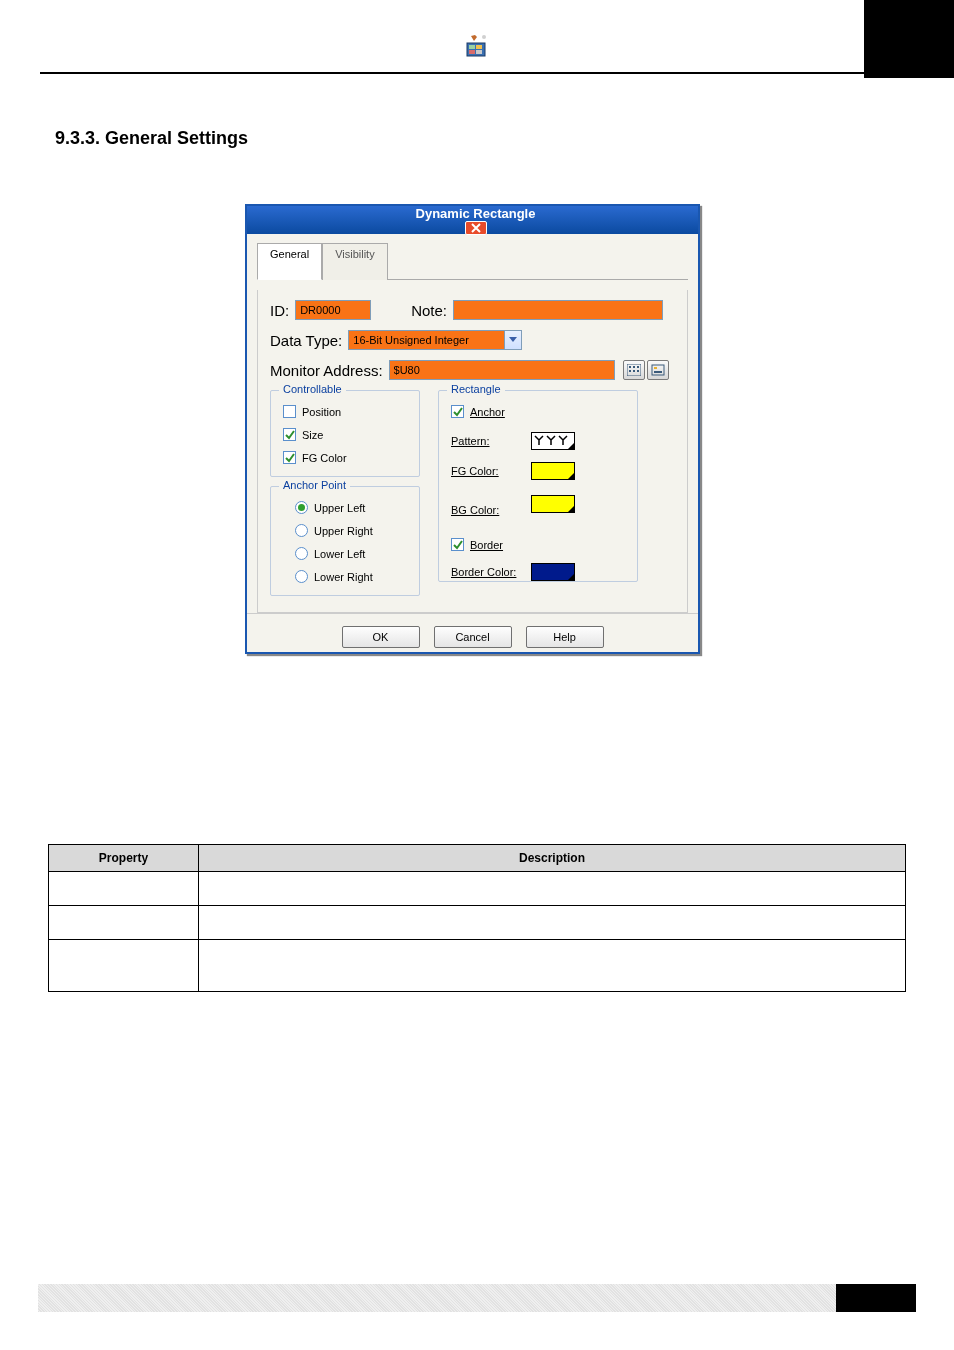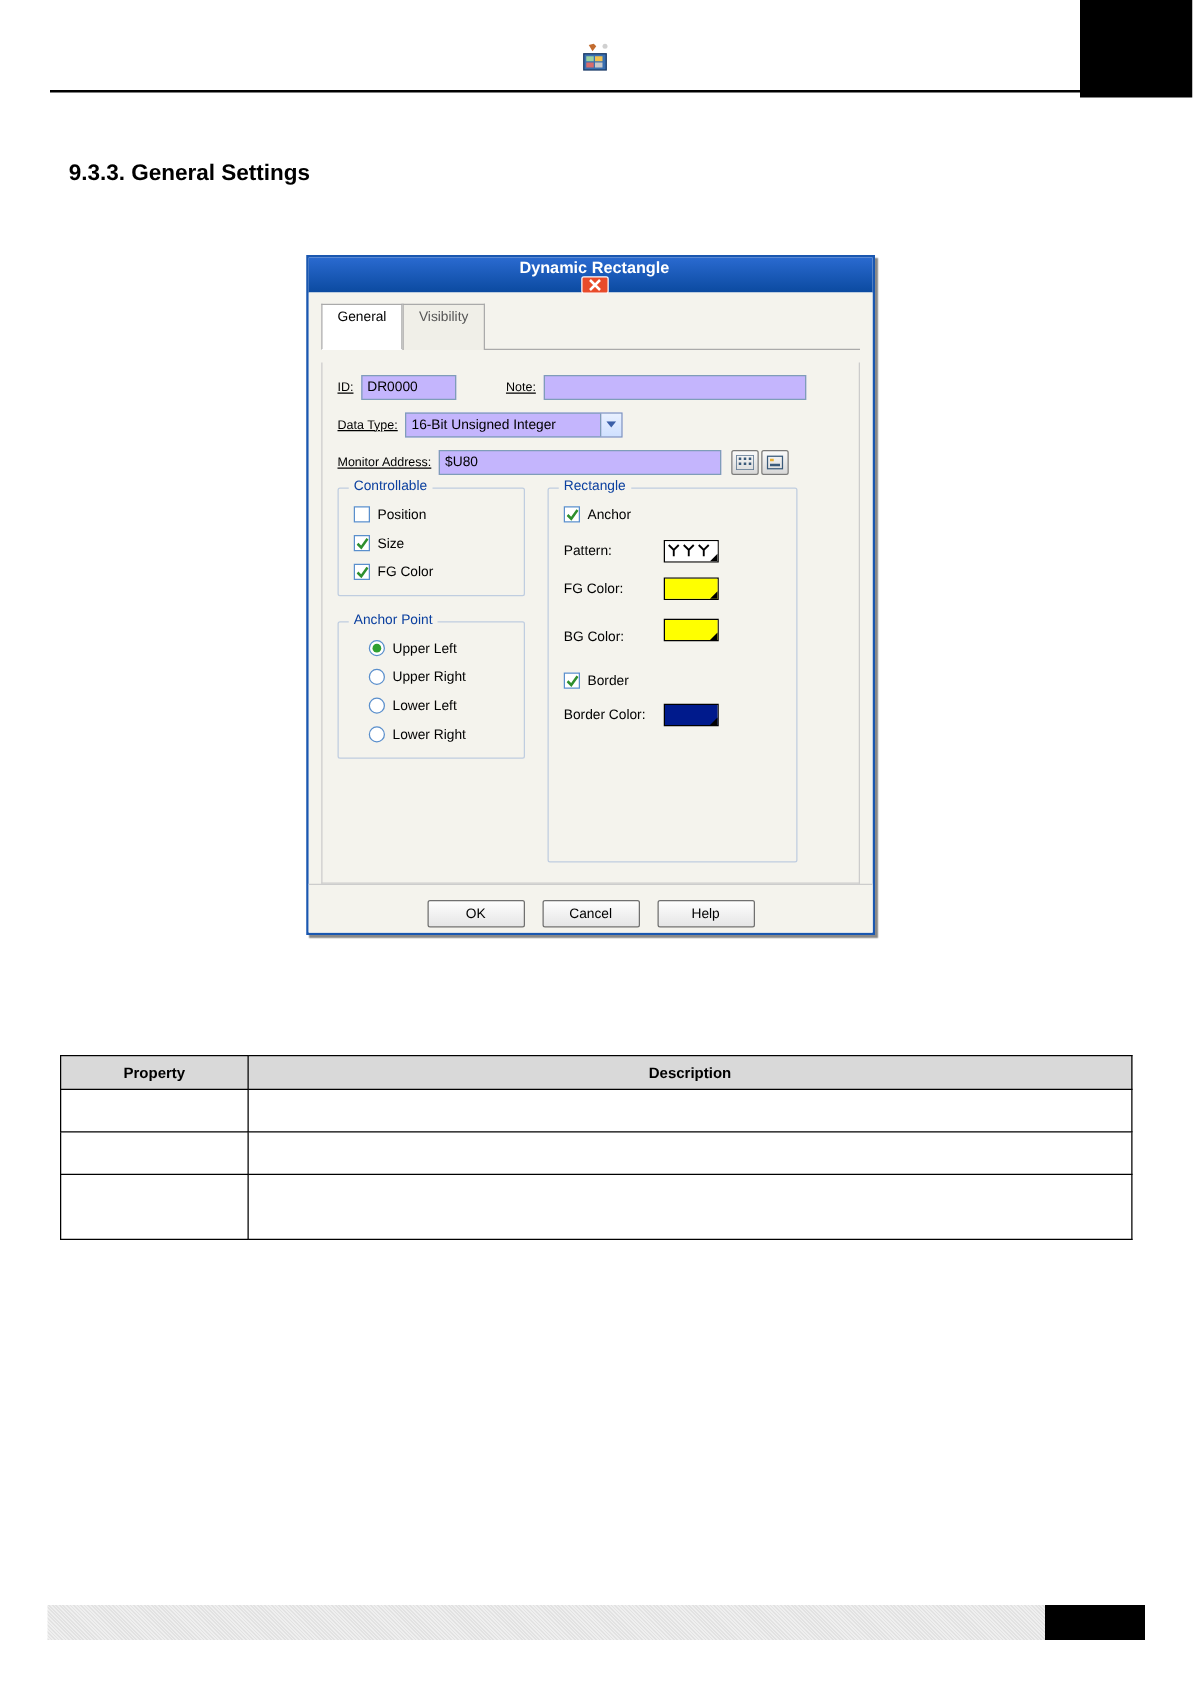--- a/index.html
+++ b/index.html
@@ -21,22 +21,22 @@
 
     .dialog-body { background: #f4f3ed; padding: 8px 10px 12px 10px; }
     .tabs { display: flex; border-bottom: 1px solid #aaa; margin-bottom: 10px; }
     .tab { padding: 4px 12px 19px 12px; border: 1px solid #aaa; border-bottom: none; background: #f4f3ed; font-size: 11px; margin-right: 0; position: relative; top: 1px; cursor: pointer; }
     .tab.active { background: #fff; border-bottom: 1px solid #fff; color: #000; }
     .tab:not(.active) { background: #f0efe8; color: #555; }
 
     .tab-page { background: #f4f3ed; padding: 10px 12px 16px 12px; border: 1px solid #ccc; border-top: none; position: relative; }
 
     .row { display: flex; align-items: center; margin-bottom: 10px; }
-    .label { font-size: 10px; color: #000; margin-right: 6px; text-decoration: underline; }
-    .input-text { height: 20px; border: 1px solid #7f9db9; background: #c4b5fd; font-size: 11px; padding: 0 4px; }
+    .label { font-size: 15px; color: #000; margin-right: 6px; }
+    .input-text { height: 20px; border: 1px solid #7f9db9; background: #f97316; font-size: 11px; padding: 0 4px; }
     .field-id { width: 76px; }
     .field-note { width: 210px; }
     input.select-like { width: 174px; }
     .select-wrap { position: relative; display: inline-block; }
     .drop-arrow { position: absolute; right: 1px; top: 1px; width: 17px; height: 18px; background: linear-gradient(to bottom, #e8f0ff, #cfe0ff); border-left: 1px solid #7f9db9; display: flex; align-items: center; justify-content: center; cursor: pointer; }
     .drop-arrow svg { display:block; }
     .field-monitor { width: 226px; }
     .monitor-btns { display: inline-flex; margin-left: 8px; gap: 2px; }
     .mini-btn { width: 22px; height: 20px; border: 1px solid #7a7a7a; border-radius: 2px; background: linear-gradient(to bottom, #fafafa, #d8d8d8); display: flex; align-items: center; justify-content: center; cursor: pointer; }
     .mini-btn svg { display:block; }
@@ -180,21 +180,21 @@
               <div class="check-row" style="margin-top:10px;">
                 <span class="check-visual checked">
                   <svg width="10" height="10" viewBox="0 0 10 10">
                       <path d="M1 5 L4 8 L9 1" stroke="#2e8f2e" stroke-width="2" fill="none"></path>
                     </svg>
                 </span>
                 <span>FG Color</span>
               </div>
             </div>
 
-            <div class="groupbox" style="margin-top:12px;padding-left:24px;">
+            <div class="groupbox" style="margin-top:1px;padding-left:24px;">
               <span class="groupbox-title">Anchor Point</span>
               <div class="radio-row">
                 <span class="radio-visual selected">
                     <span class="radio-dot"></span>
                   </span>
                 <span>Upper Left</span>
               </div>
               <div class="radio-row" style="margin-top:10px;">
                 <span class="radio-visual"></span>
                 <span>Upper Right</span>
@@ -204,21 +204,21 @@
                 <span>Lower Left</span>
               </div>
               <div class="radio-row" style="margin-top:10px;">
                 <span class="radio-visual"></span>
                 <span>Lower Right</span>
               </div>
             </div>
           </div>
 
           <div class="right-stack">
-            <div class="groupbox" style="height:300px;">
+            <div class="groupbox" style="height:192px;text-decoration:underline;">
               <span class="groupbox-title">Rectangle</span>
               <div class="check-row">
                 <span class="check-visual checked">
                   <svg width="10" height="10" viewBox="0 0 10 10">
                       <path d="M1 5 L4 8 L9 1" stroke="#2e8f2e" stroke-width="2" fill="none"></path>
                     </svg>
                 </span>
                 <span>Anchor</span>
               </div>
               <div class="kv-row" style="margin-top:14px;">

